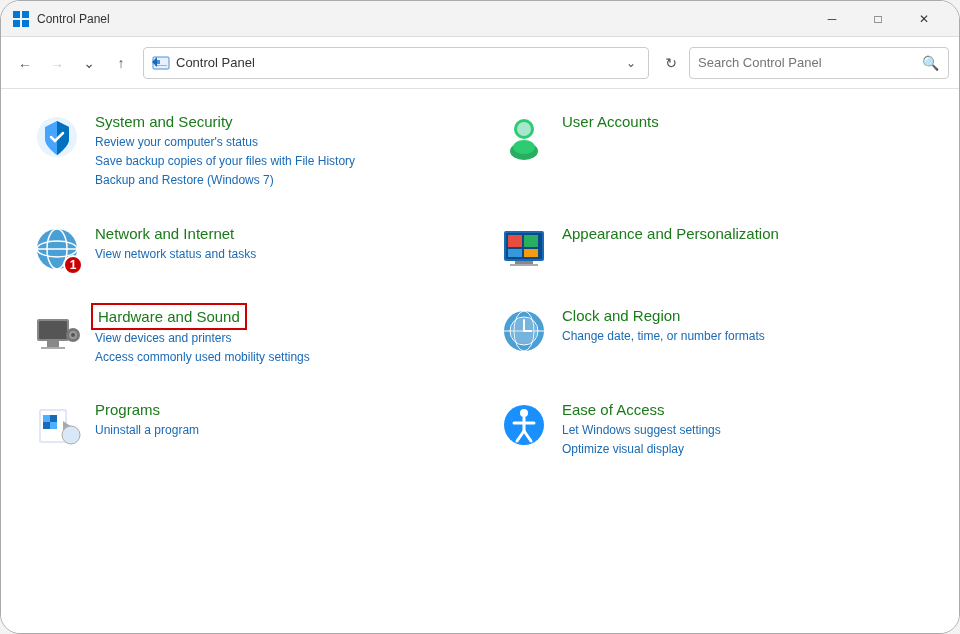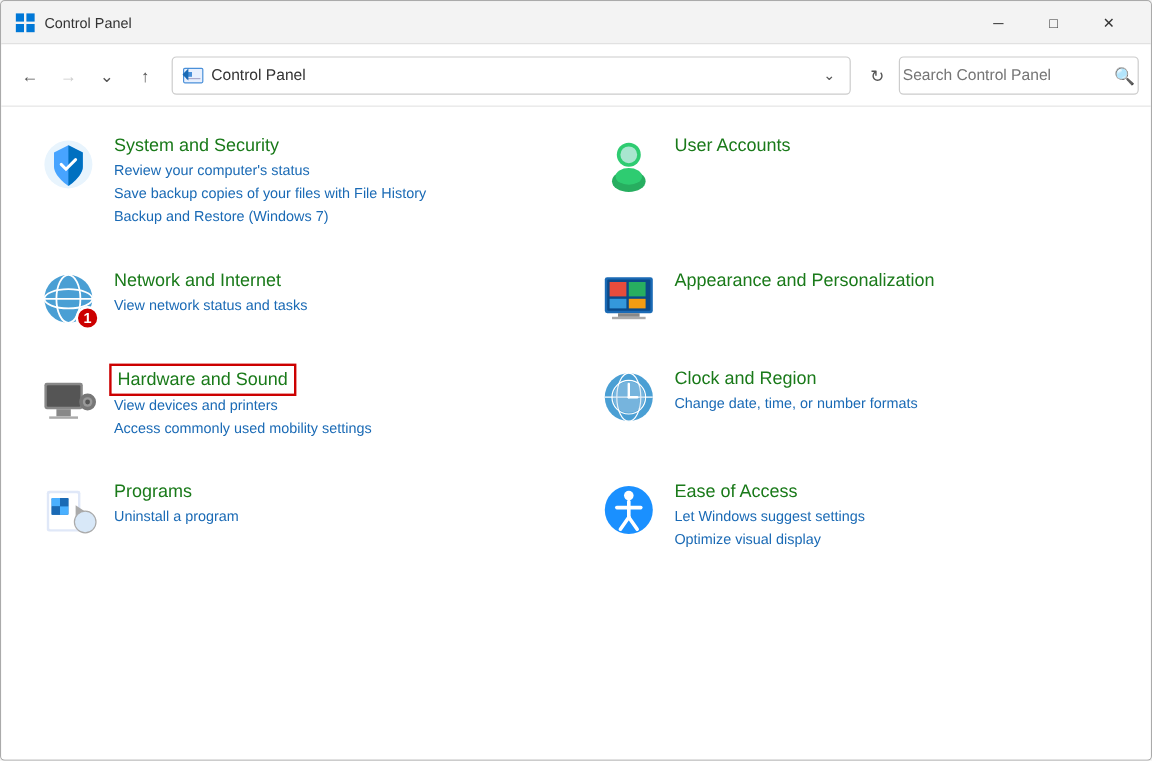--- a/index.html
+++ b/index.html
@@ -1,36 +1,36 @@
 <!DOCTYPE html>
 <html><head>
   <meta charset="utf-8">
   <style>
     * { margin: 0; padding: 0; box-sizing: border-box; }
     body { width: 960px; height: 634px; font-family: 'Segoe UI', sans-serif; background: #f3f3f3; overflow: hidden; }
 
     
-    .window { width: 960px; height: 634px; background: #fff; border: 1px solid #aaa; display: flex; flex-direction: column; border-radius: 4px; overflow: hidden; }
+    .window { width: 960px; height: 634px; background: #fff; border: 1px solid #aaa; display: flex; flex-direction: column; border-radius: 20px; overflow: hidden; }
 
     .title-bar { background: #f3f3f3; height: 36px; display: flex; align-items: center; padding: 0 12px; border-bottom: 1px solid #ddd; user-select: none; }
     .title-bar-icon { width: 16px; height: 16px; margin-right: 8px; }
     .title-bar-text { font-size: 12px; color: #333; flex: 1; }
     .window-controls { display: flex; gap: 0; margin-left: auto; }
     .win-btn { width: 46px; height: 36px; display: flex; align-items: center; justify-content: center; font-size: 12px; cursor: pointer; background: transparent; border: none; color: #333; }
 
     
     .nav-bar { height: 52px; background: #fff; border-bottom: 1px solid #e0e0e0; display: flex; align-items: center; padding: 0 10px; gap: 4px; }
     .nav-btn { width: 28px; height: 28px; border: none; background: transparent; cursor: pointer; display: flex; align-items: center; justify-content: center; border-radius: 4px; color: #555; font-size: 14px; }
     .nav-btn.disabled { color: #ccc; cursor: default; }
     .address-bar { flex: 1; height: 32px; border: 1px solid #ccc; border-radius: 4px; display: flex; align-items: center; padding: 0 8px; background: #fff; margin: 0 4px; }
     .address-icon { width: 18px; height: 18px; margin-right: 6px; flex-shrink: 0; }
     .address-text { font-size: 13px; color: #333; flex: 1; }
     .address-chevron { color: #555; font-size: 12px; margin-right: 4px; cursor: pointer; }
     .refresh-btn { width: 28px; height: 28px; border: none; background: transparent; cursor: pointer; display: flex; align-items: center; justify-content: center; border-radius: 4px; color: #555; font-size: 14px; }
-    .search-bar { width: 200px; height: 32px; border: 1px solid #ccc; border-radius: 4px; display: flex; align-items: center; padding: 0 8px; background: #fff; justify-content: center; }
+    .search-bar { width: 260px; height: 32px; border: 1px solid #ccc; border-radius: 4px; display: flex; align-items: center; padding: 0 8px; background: #fff; justify-content: center; }
     .search-bar input { border: none; outline: none; font-size: 13px; color: #999; flex: 1; background: transparent; }
     .search-icon { color: #555; font-size: 14px; }
 
     
     .content { flex: 1; background: #fff; padding: 24px 32px; overflow: hidden; }
     .content-header { display: flex; align-items: center; justify-content: space-between; margin-bottom: 28px; }
     .page-title { font-size: 20px; color: #0066cc; font-weight: 400; }
     .view-by { display: flex; align-items: center; gap: 6px; font-size: 13px; color: #333; }
     .view-by-label { color: #555; }
     .view-by-value { color: #0066cc; cursor: pointer; display: flex; align-items: center; gap: 3px; }

